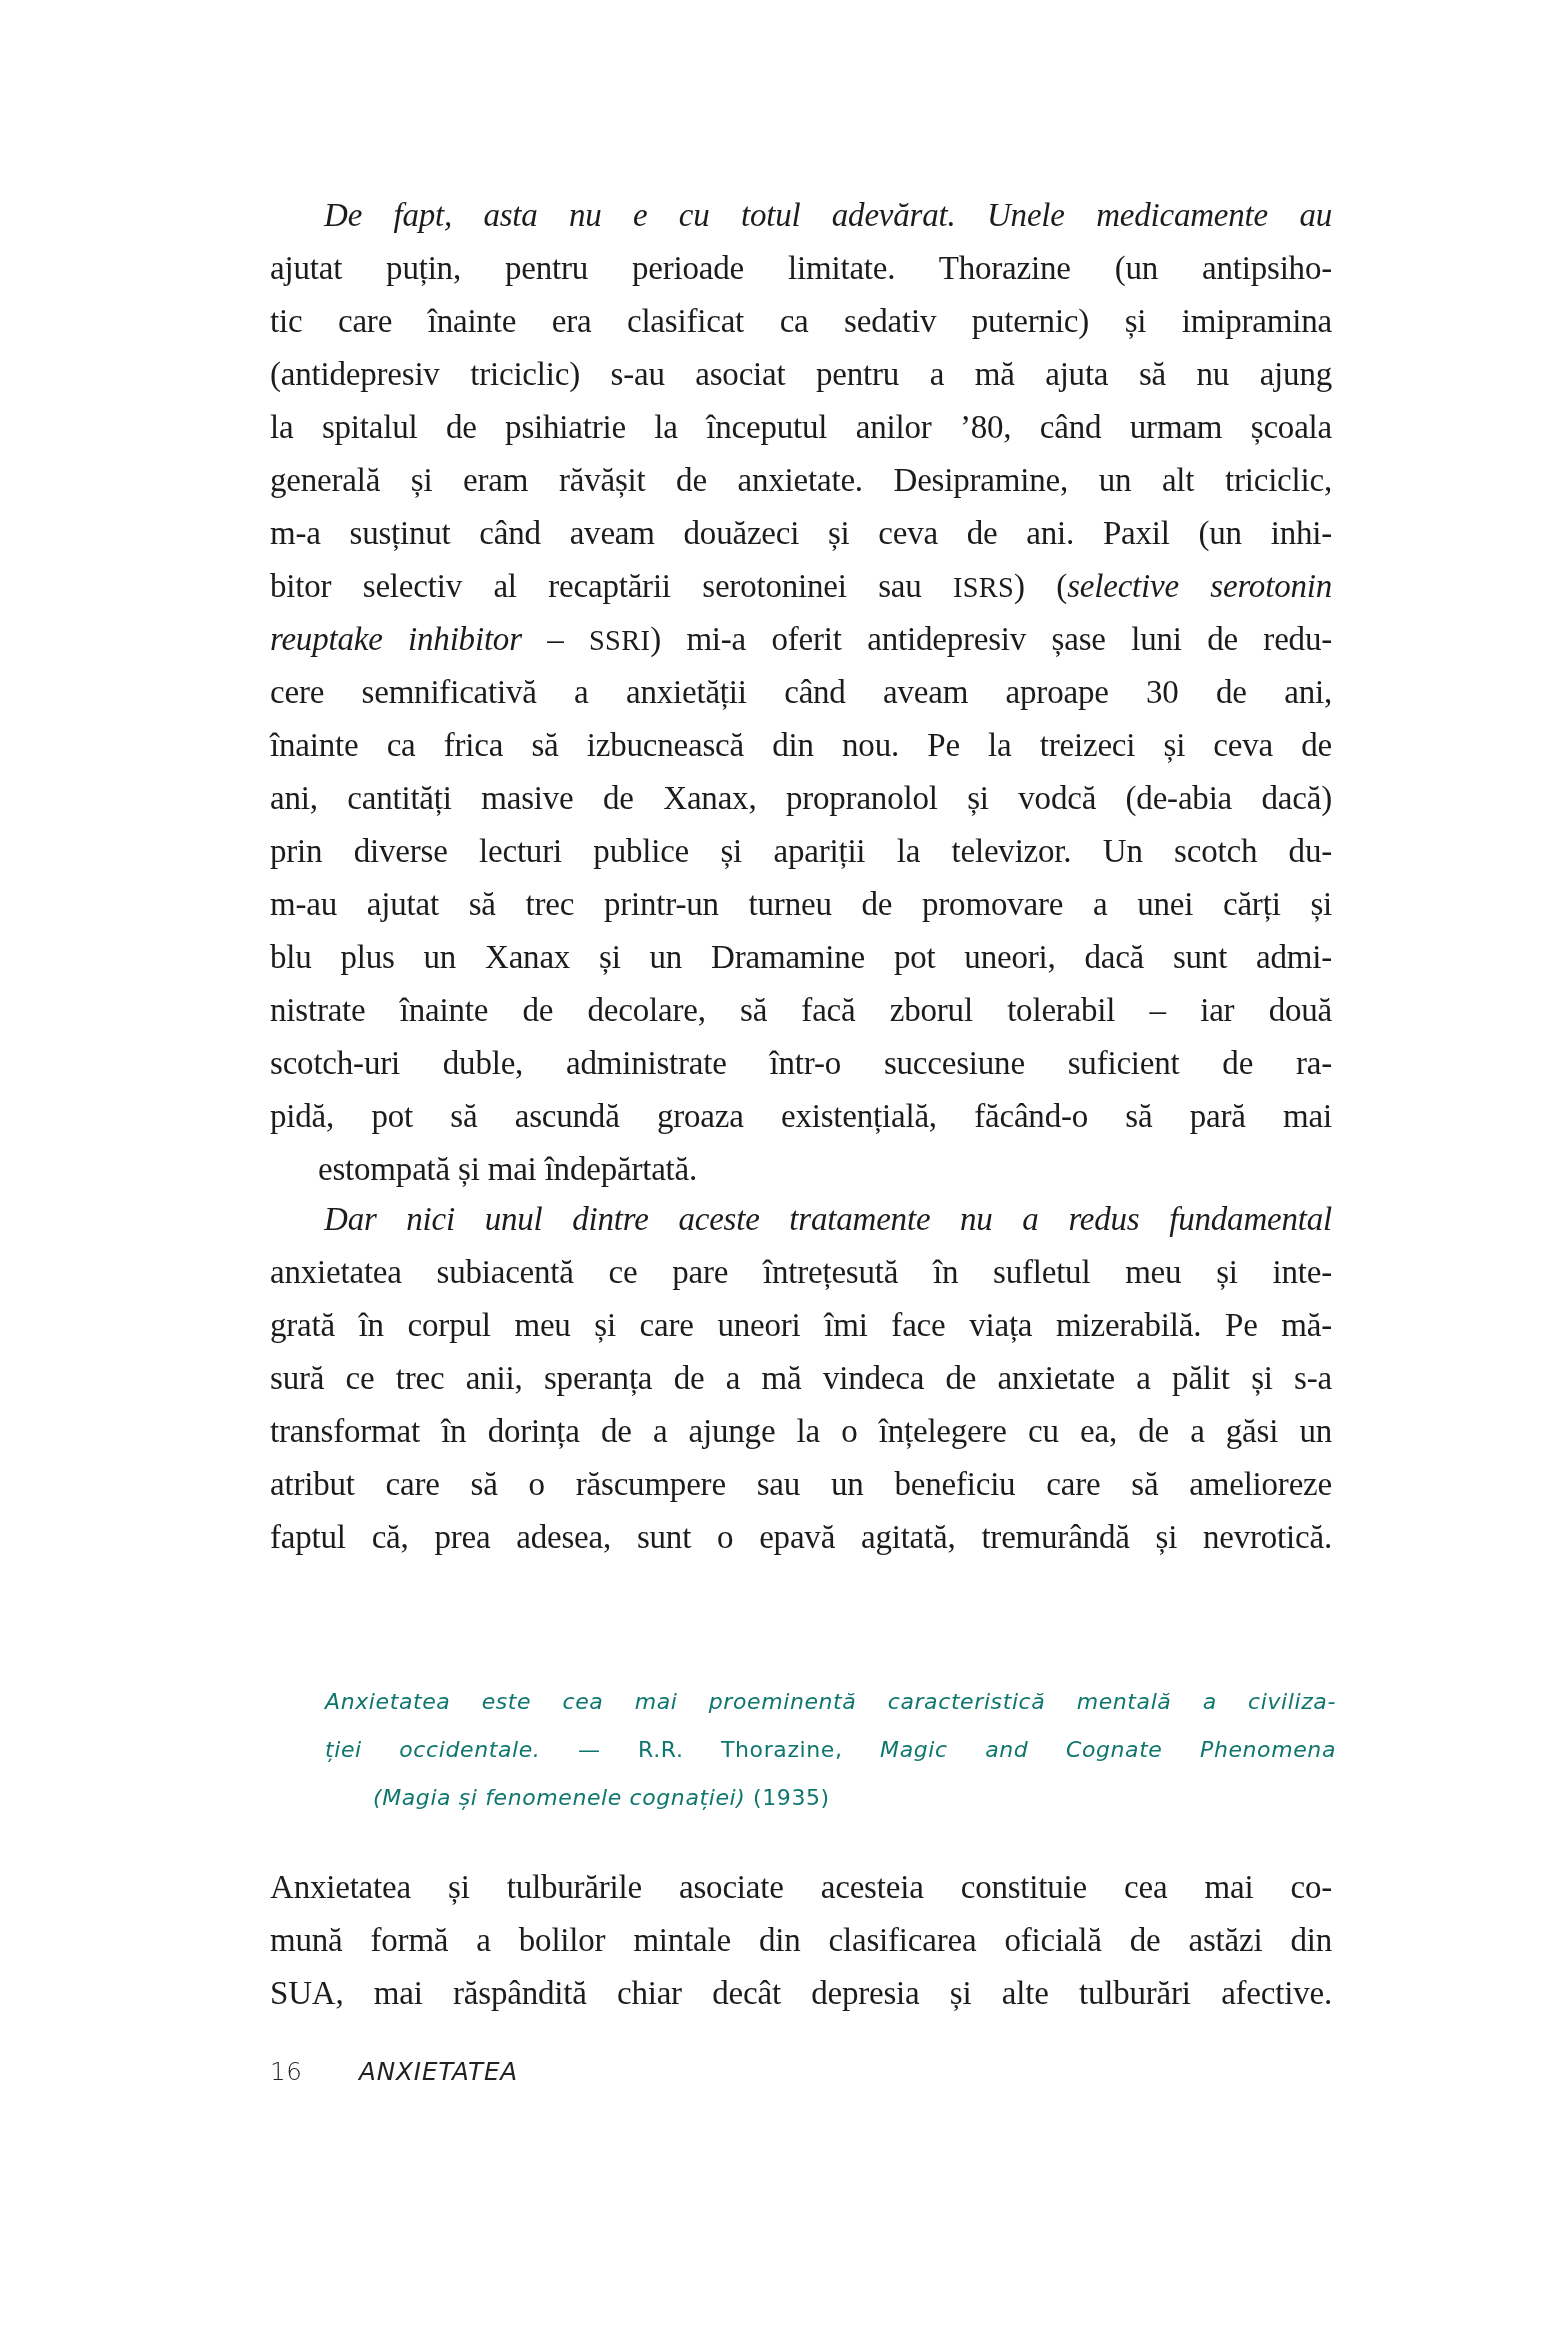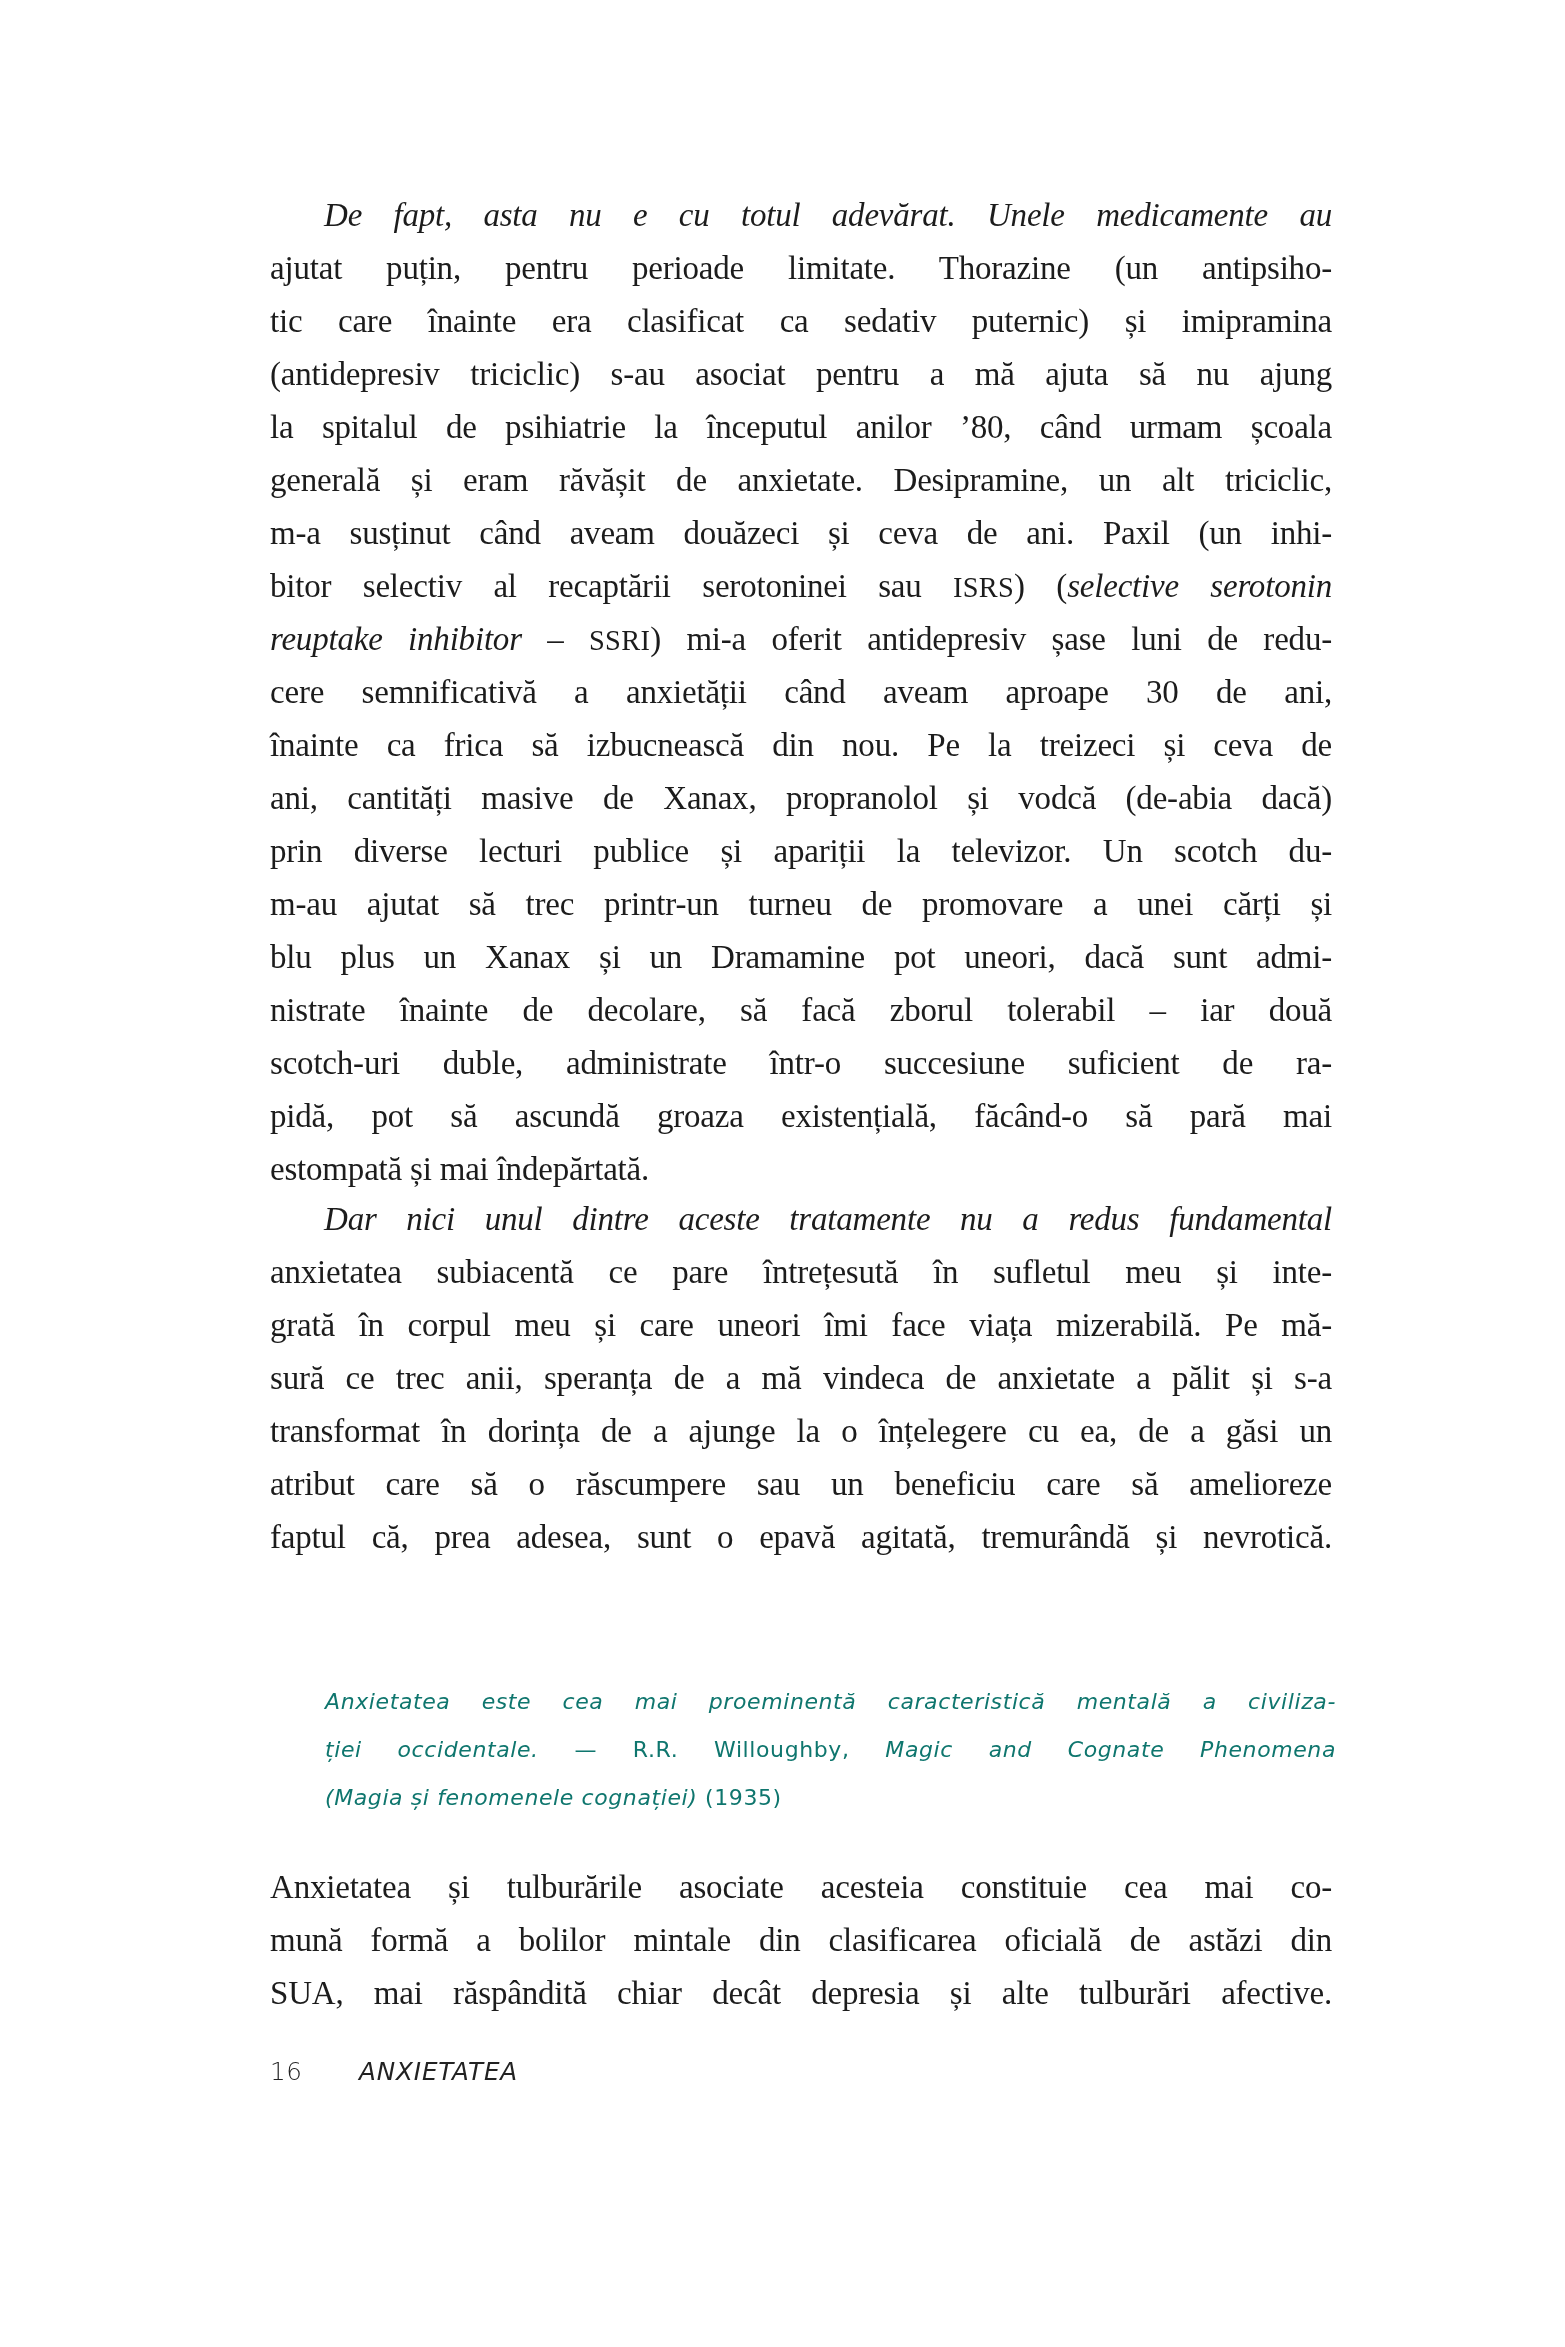--- a/index.html
+++ b/index.html
@@ -5,21 +5,21 @@
   html, body { margin: 0; padding: 0; background: #ffffff; }
   body { width: 1565px; height: 2348px; position: relative; overflow: hidden; color: #1c1c1c; }
   .page { position: absolute; left: 0; top: 0; width: 1565px; height: 2348px; background: #ffffff; }
 
   .body-text {
     position: absolute; left: 270px; width: 1062px;
     font-family: "Liberation Serif", "DejaVu Serif", serif;
     font-size: 33px; line-height: 53px; letter-spacing: -0.2px;
   }
   .line { display: block; height: 53px; white-space: nowrap; text-align: justify; text-align-last: justify; }
-  .line.last { text-align: center; text-align-last: left; }
+  .line.last { text-align: center; text-align-last: left; margin-left: 48px; }
   .line.indent { padding-left: 54px; font-style: italic; }
   .it { font-style: italic; }
   .sc { font-size: 0.86em; letter-spacing: 0.3px; }
 
   #p1 { top: 189px; }
   #p2 { top: 1193px; }
   #p3 { top: 1861px; }
 
   .epigraph {
     position: absolute; left: 325px; width: 1011px; top: 1678px;
@@ -70,21 +70,21 @@
     <span class="line">anxietatea subiacentă ce pare întrețesută în sufletul meu și inte-</span>
     <span class="line">grată în corpul meu și care uneori îmi face viața mizerabilă. Pe mă-</span>
     <span class="line">sură ce trec anii, speranța de a mă vindeca de anxietate a pălit și s-a</span>
     <span class="line">transformat în dorința de a ajunge la o înțelegere cu ea, de a găsi un</span>
     <span class="line">atribut care să o răscumpere sau un beneficiu care să amelioreze</span>
     <span class="line">faptul că, prea adesea, sunt o epavă agitată, tremurândă și nevrotică.</span>
   </div>
 
   <div class="epigraph">
     <span class="line">Anxietatea este cea mai proeminentă caracteristică mentală a civiliza-</span>
-    <span class="line"><span>ției occidentale.</span><span class="upright"> — R.R. Willoughby, </span><span>Magic and Cognate Phenomena</span></span>
+    <span class="line"><span>ției occidentale.</span><span class="upright"> — R.R. Thorazine, </span><span>Magic and Cognate Phenomena</span></span>
     <span class="line last"><span>(Magia și fenomenele cognației)</span><span class="upright"> (1935)</span></span>
   </div>
 
   <div class="body-text" id="p3">
     <span class="line">Anxietatea și tulburările asociate acesteia constituie cea mai co-</span>
     <span class="line">mună formă a bolilor mintale din clasificarea oficială de astăzi din</span>
     <span class="line">SUA, mai răspândită chiar decât depresia și alte tulburări afective.</span>
   </div>
 
   <div class="footer">

